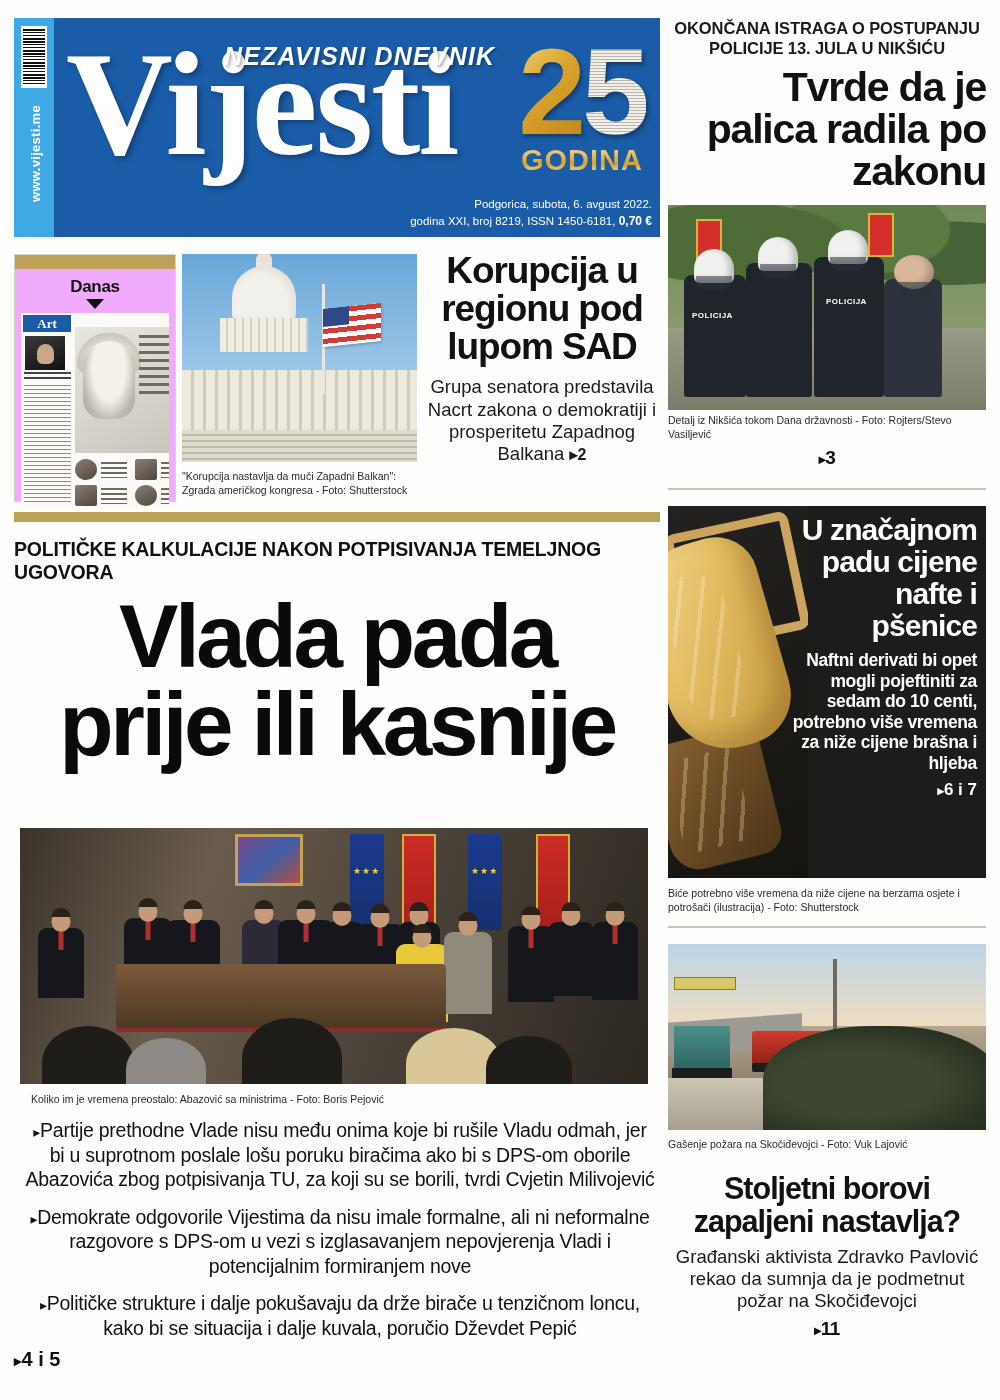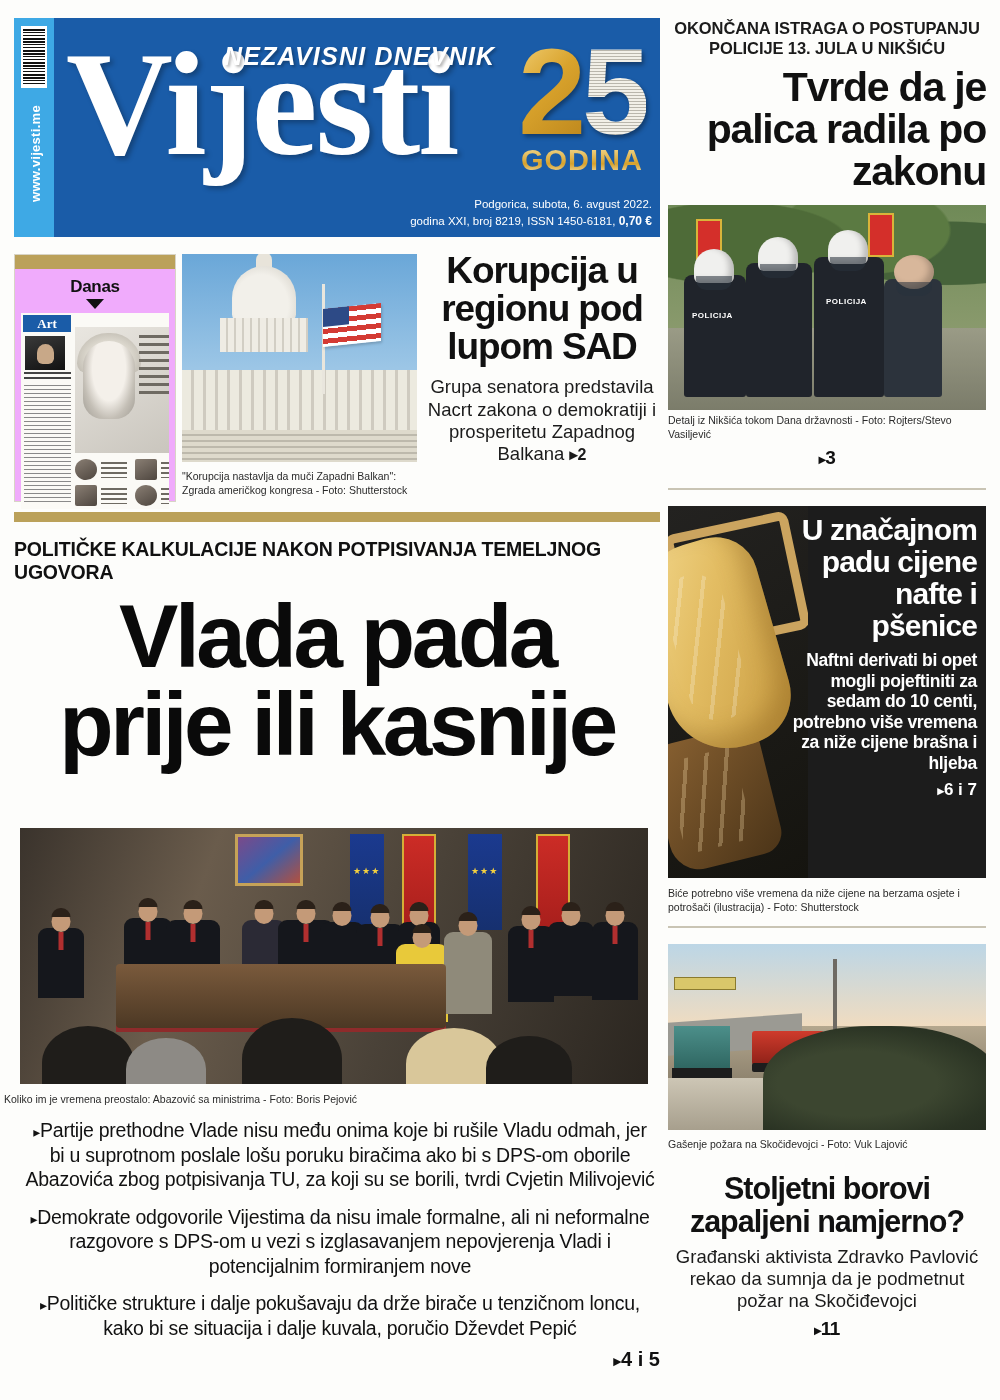--- a/index.html
+++ b/index.html
@@ -371,21 +371,21 @@
     position: absolute; left: 24px; top: 1118px; width: 632px;
     text-align: center;
   }
   .bullet {
     font-size: 19.5px; line-height: 1.26; color: #121212;
     margin-bottom: 13px; letter-spacing: -0.25px;
   }
   .bullet .tri { font-size: 14px; }
   .main-pg {
     position: absolute; left: 14px; top: 1348px; width: 646px;
-    text-align: right; font-size: 20px; font-weight: bold; color: #111;
+    text-align: left; font-size: 20px; font-weight: bold; color: #111;
   }
 
   
   .bread {
     position: absolute; left: 668px; top: 506px; width: 318px; height: 372px;
     background: #1c1c1c; overflow: hidden;
   }
   .bread-img {
     position: absolute; left: 0; top: 0; width: 140px; height: 372px;
     background: linear-gradient(150deg,#232220 0%,#15140f 100%);
@@ -663,21 +663,21 @@
     <div class="mp-cloth"></div>
     <div class="mp-table"></div>
 
     <div class="crowd" style="left:22px; width:92px; height:74px;"></div>
     <div class="crowd grey" style="left:106px; width:80px; height:62px;"></div>
     <div class="crowd" style="left:222px; width:100px; height:82px;"></div>
     <div class="crowd blonde" style="left:386px; width:96px; height:72px;"></div>
     <div class="crowd" style="left:466px; width:86px; height:64px;"></div>
   </div>
 
-  <div style="position:absolute; left:4px; top:1089px; width:628px;" class="caption">Koliko im je vremena preostalo: Abazović sa ministrima - Foto: Boris Pejović</div>
+  <div style="position:absolute; left:31px; top:1089px; width:628px;" class="caption">Koliko im je vremena preostalo: Abazović sa ministrima - Foto: Boris Pejović</div>
 
   <div class="main-bullets">
     <div class="bullet">
       <span class="tri">▸</span><span>Partije prethodne Vlade nisu među onima koje bi rušile Vladu odmah, jer bi u suprotnom poslale lošu poruku biračima ako bi s DPS-om oborile Abazovića zbog potpisivanja TU, za koji su se borili, tvrdi Cvjetin Milivojević</span>
     </div>
     <div class="bullet">
       <span class="tri">▸</span><span>Demokrate odgovorile Vijestima da nisu imale formalne, ali ni neformalne razgovore s DPS-om u vezi s izglasavanjem nepovjerenja Vladi i potencijalnim formiranjem nove</span>
     </div>
     <div class="bullet">
       <span class="tri">▸</span><span>Političke strukture i dalje pokušavaju da drže birače u tenzičnom loncu, kako bi se situacija i dalje kuvala, poručio Dževdet Pepić</span>
@@ -711,20 +711,20 @@
     <div class="fire-road"></div>
     <div class="fire-sign"></div>
     <div class="fire-truck"></div>
     <div class="fire-engine"></div>
     <div class="fire-pole"></div>
     <div class="fire-rocks"></div>
     <div class="fire-bush"></div>
   </div>
   <div style="position:absolute; left:668px; top:1134px; width:318px;" class="fire-cap">Gašenje požara na Skočiđevojci - Foto: Vuk Lajović</div>
   <div style="position:absolute; left:668px; top:1160px; width:318px;">
-    <div class="hl-fire">Stoljetni borovi zapaljeni namjerno?</div>
+    <div class="hl-fire">Stoljetni borovi zapaljeni nastavlja?</div>
     <div class="sub-fire">Građanski aktivista Zdravko Pavlović rekao da sumnja da je podmetnut požar na Skočiđevojci</div>
     <div class="pageref" style="">
       <span class="tri">▸</span><span>11</span>
     </div>
   </div>
 
 </div>
 
 </body></html>

